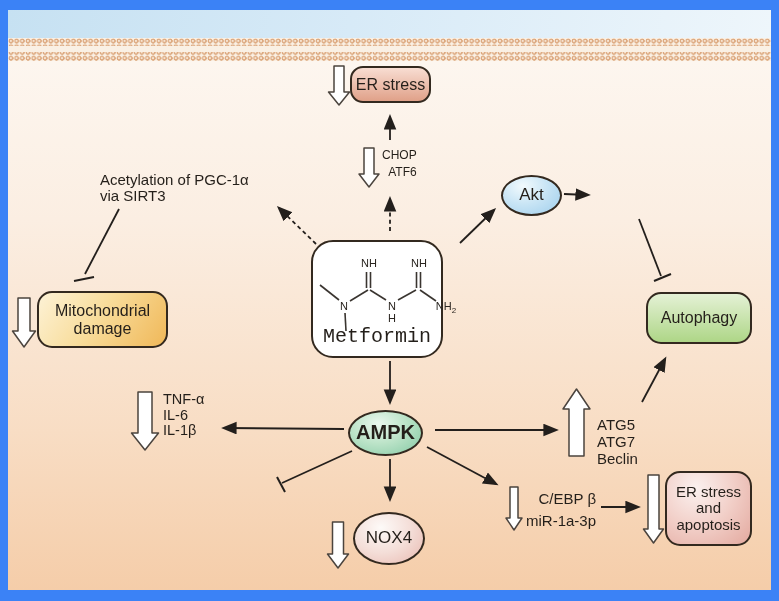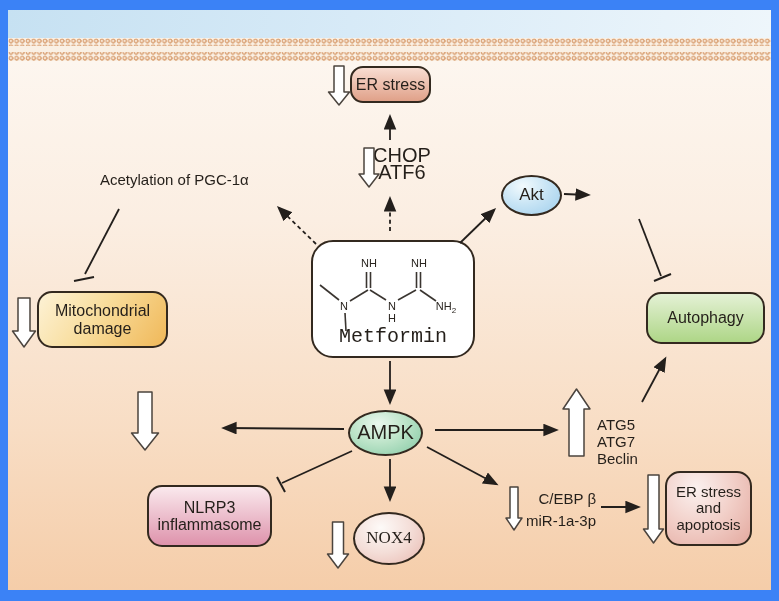--- a/index.html
+++ b/index.html
@@ -21,43 +21,43 @@
 
   
   .node{position:absolute;border:2px solid #33291f;display:flex;flex-direction:column;
         align-items:center;justify-content:center;text-align:center;line-height:1.08;
         box-sizing:border-box;}
   .rounded{border-radius:15px;}
   .ellipse{border-radius:50%;}
 
   #er-stress{left:350px;top:66px;width:81px;height:37px;border-radius:13px;
      background:linear-gradient(to bottom,#f8ddd2 0%,#e0a189 100%);font-size:16px;}
-  #metformin{left:311px;top:240px;width:164px;height:118px;border-radius:22px;
+  #metformin{left:311px;top:240px;width:132px;height:118px;border-radius:22px;
      border-width:2.5px;background:#ffffff;}
   #metformin .chem-label{position:absolute;left:0;right:0;bottom:8px;font-size:20px;font-family:Liberation Mono, monospace;}
   #akt{left:501px;top:175px;width:61px;height:41px;font-size:17px;
      background:radial-gradient(ellipse at 35% 25%,#f2fafd 0%,#c9e5f5 45%,#9fceec 100%);}
   #mtor{left:595px;top:173px;width:68px;height:46px;font-size:17px;
      background:radial-gradient(ellipse at 35% 25%,#f2fafd 0%,#c9e5f5 45%,#9fceec 100%);}
-  #autophagy{left:646px;top:292px;width:119px;height:52px;font-size:16px;
+  #autophagy{left:646px;top:292px;width:106px;height:52px;font-size:16px;
      background:linear-gradient(to bottom,#e4f1d5 0%,#aed687 100%);}
   #mito{left:37px;top:291px;width:131px;height:57px;font-size:16px;
      background:linear-gradient(125deg,#fdf2d6 0%,#f8dd9c 45%,#f0b859 100%);}
-  #ampk{left:348px;top:410px;width:75px;height:46px;font-size:20px;font-weight:normal;
+  #ampk{left:348px;top:410px;width:75px;height:46px;font-size:20px;font-weight:bold;
      background:radial-gradient(ellipse at 40% 28%,#eaf7ee 0%,#bde4c9 45%,#83c8a3 100%);}
   #nlrp3{left:147px;top:485px;width:125px;height:62px;font-size:16px;
      background:linear-gradient(to bottom,#fae9ed 0%,#de93ac 100%);}
   #nox4{left:353px;top:512px;width:72px;height:53px;font-size:17px;
-     background:radial-gradient(ellipse at 38% 28%,#fdfaf8 0%,#f4ded8 50%,#e8b8af 100%);font-family:Liberation Serif, serif;}
+     background:radial-gradient(ellipse at 38% 28%,#fdfaf8 0%,#f4ded8 50%,#e8b8af 100%);}
   #er-apoptosis{left:665px;top:471px;width:87px;height:75px;font-size:15px;
      background:radial-gradient(ellipse at 35% 22%,#fbf1ef 0%,#f2d0c9 48%,#e3a99f 100%);}
 
   
   .flabel{position:absolute;line-height:1.12;white-space:nowrap;}
-  #chop-atf6{left:373px;top:147px;font-size:20px;text-align:center;line-height:17px;}
+  #chop-atf6{left:382px;top:147px;font-size:12px;text-align:right;line-height:17px;}
   #acetylation{left:100px;top:172px;width:190px;font-size:15px;line-height:16px;}
   #cytokines{left:163px;top:392px;font-size:14.5px;text-align:left;line-height:15.5px;}
   #atg-list{left:597px;top:416px;font-size:15px;text-align:left;line-height:17px;}
   #cebp-list{left:526px;top:488px;font-size:15px;text-align:right;line-height:22px;}
 
   
   #overlay{position:absolute;left:0;top:0;pointer-events:none;}
   .edge{stroke:#231f1c;stroke-width:1.8;fill:none;}
   .dashed{stroke-dasharray:4 3.2;}
   .tbar{stroke:#231f1c;stroke-width:2;fill:none;}
@@ -116,44 +116,46 @@
 
   <div class="node rounded" id="mito">
     <span>Mitochondrial</span>
     <span>damage</span>
   </div>
 
   <div class="node ellipse" id="ampk">
     <span>AMPK</span>
   </div>
 
-  <div class="node rounded" id="nlrp3">
-    <span>NLRP3</span>
-    <span>inflammasome</span>
-  </div>
 
   <div class="node ellipse" id="nox4">
     <span>NOX4</span>
   </div>
 
   <div class="node rounded" id="er-apoptosis">
     <span>ER stress</span>
     <span>and</span>
     <span>apoptosis</span>
   </div>
 
   <div class="flabel" id="chop-atf6">
     <div>CHOP</div>
     <div>ATF6</div>
   </div>
 
   <div class="flabel" id="acetylation">
     <div>Acetylation of PGC-1α</div>
-  </div>
-
+    <div>via SIRT3</div>
+  </div>
+
+  <div class="flabel" id="cytokines">
+    <div>TNF-α</div>
+    <div>IL-6</div>
+    <div>IL-1β</div>
+  </div>
 
   <div class="flabel" id="atg-list">
     <div>ATG5</div>
     <div>ATG7</div>
     <div>Beclin</div>
   </div>
 
   <div class="flabel" id="cebp-list">
     <div>C/EBP β</div>
     <div>miR-1a-3p</div>

